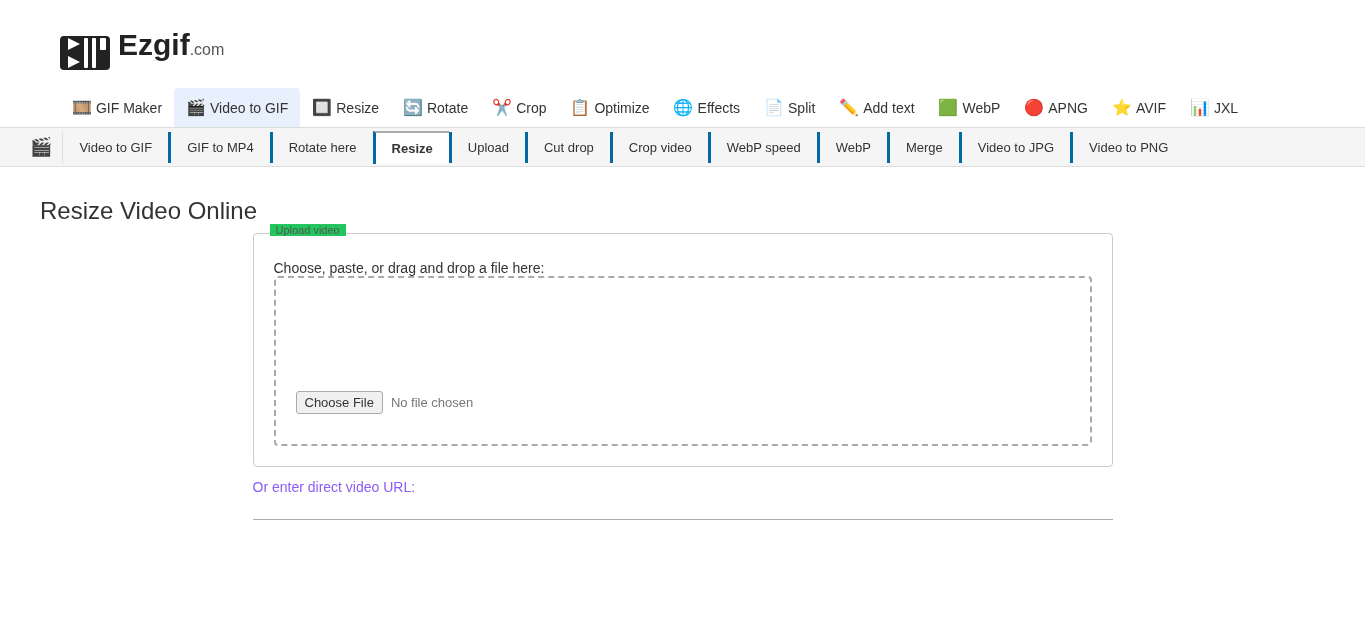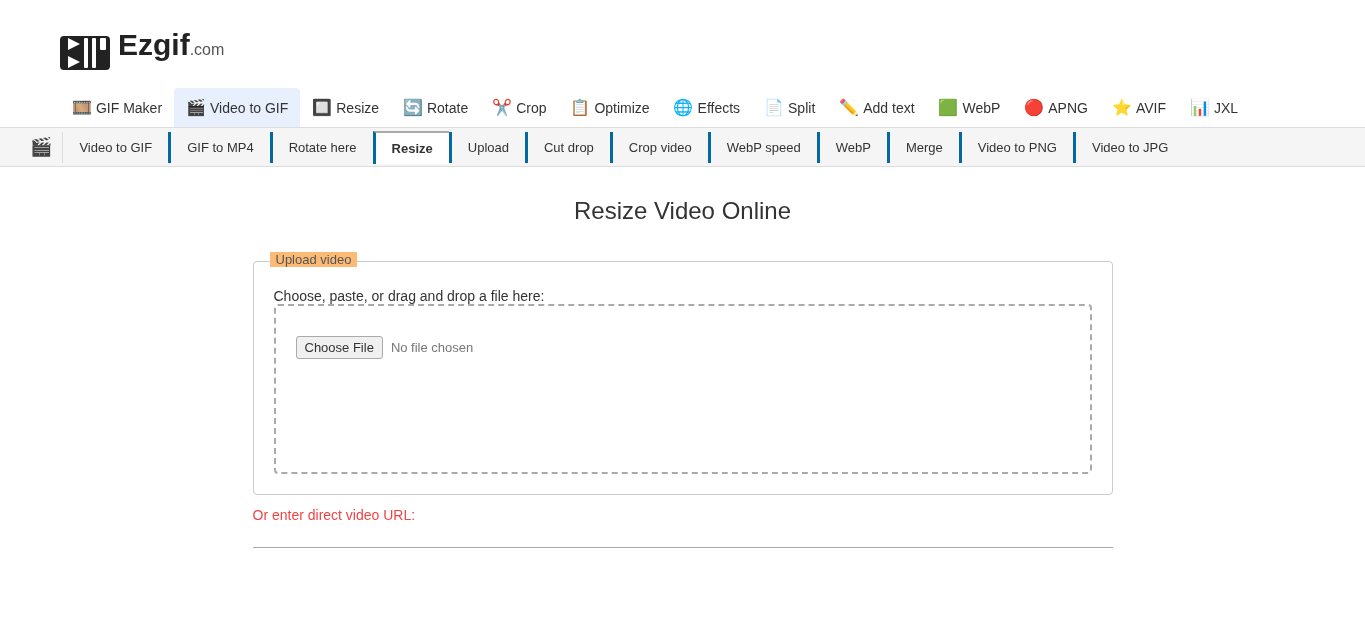--- a/index.html
+++ b/index.html
@@ -97,56 +97,55 @@
     
     .main-content {
       padding: 30px 40px 40px 40px;
       background: #fff;
     }
 
     .page-title {
       font-size: 24px;
       font-weight: normal;
       color: #333;
-      margin-bottom: 36px;
-      text-align: center;
+      margin-bottom: 8px;
     }
 
     
     .upload-box {
       border: 1px solid #ccc;
       border-radius: 4px;
       padding: 20px;
       max-width: 860px;
       margin: 0 auto;
       position: relative;
     }
 
     .upload-box-legend {
       position: absolute;
       top: -10px;
       left: 16px;
-      background: #fdba74;
+      background: #22c55e;
       padding: 0 6px;
-      font-size: 13px;
+      font-size: 11px;
       color: #555;
     }
 
     .upload-description {
       font-size: 14px;
       color: #333;
       margin-top: 6px;
     }
 
     .drop-area {
       border: 2px dashed #aaa;
       border-radius: 4px;
       min-height: 170px;
       display: flex;
-      align-items: flex-start;
+      align-items: flex-end;
       justify-content: flex-start;
       padding: 30px 20px;
     }
 
     .file-input-wrapper {
       display: flex;
       align-items: center;
       gap: 8px;
     }
 
@@ -167,21 +166,21 @@
 
     .url-section {
       max-width: 860px;
       margin: 12px auto 0 auto;
       display: flex;
       flex-direction: column;
     }
 
     .url-label {
       font-size: 14px;
-      color: #ef4444;
+      color: #8b5cf6;
       margin-bottom: 4px;
     }
 
     .url-input {
       border: none;
       border-bottom: 1px solid #aaa;
       outline: none;
       font-size: 14px;
       padding: 2px 0;
       width: 100%;
@@ -227,22 +226,22 @@
 <a href="#">Video to GIF</a>
     <a href="#">GIF to MP4</a>
     <a href="#">Rotate here</a>
     <a href="#" class="active">Resize</a>
     <a href="#">Upload</a>
     <a href="#">Cut drop</a>
     <a href="#">Crop video</a>
     <a href="#">WebP speed</a>
     <a href="#">WebP</a>
     <a href="#">Merge</a>
+    <a href="#">Video to JPG</a>
     <a href="#">Video to PNG</a>
-    <a href="#">Video to JPG</a>
   </div>
 
 <div class="main-content">
   <h1 class="page-title">Resize Video Online</h1>
 
   <div class="upload-box">
     <div class="upload-box-legend">Upload video</div>
 
     <p class="upload-description">Choose, paste, or drag and drop a file here:</p>
 

